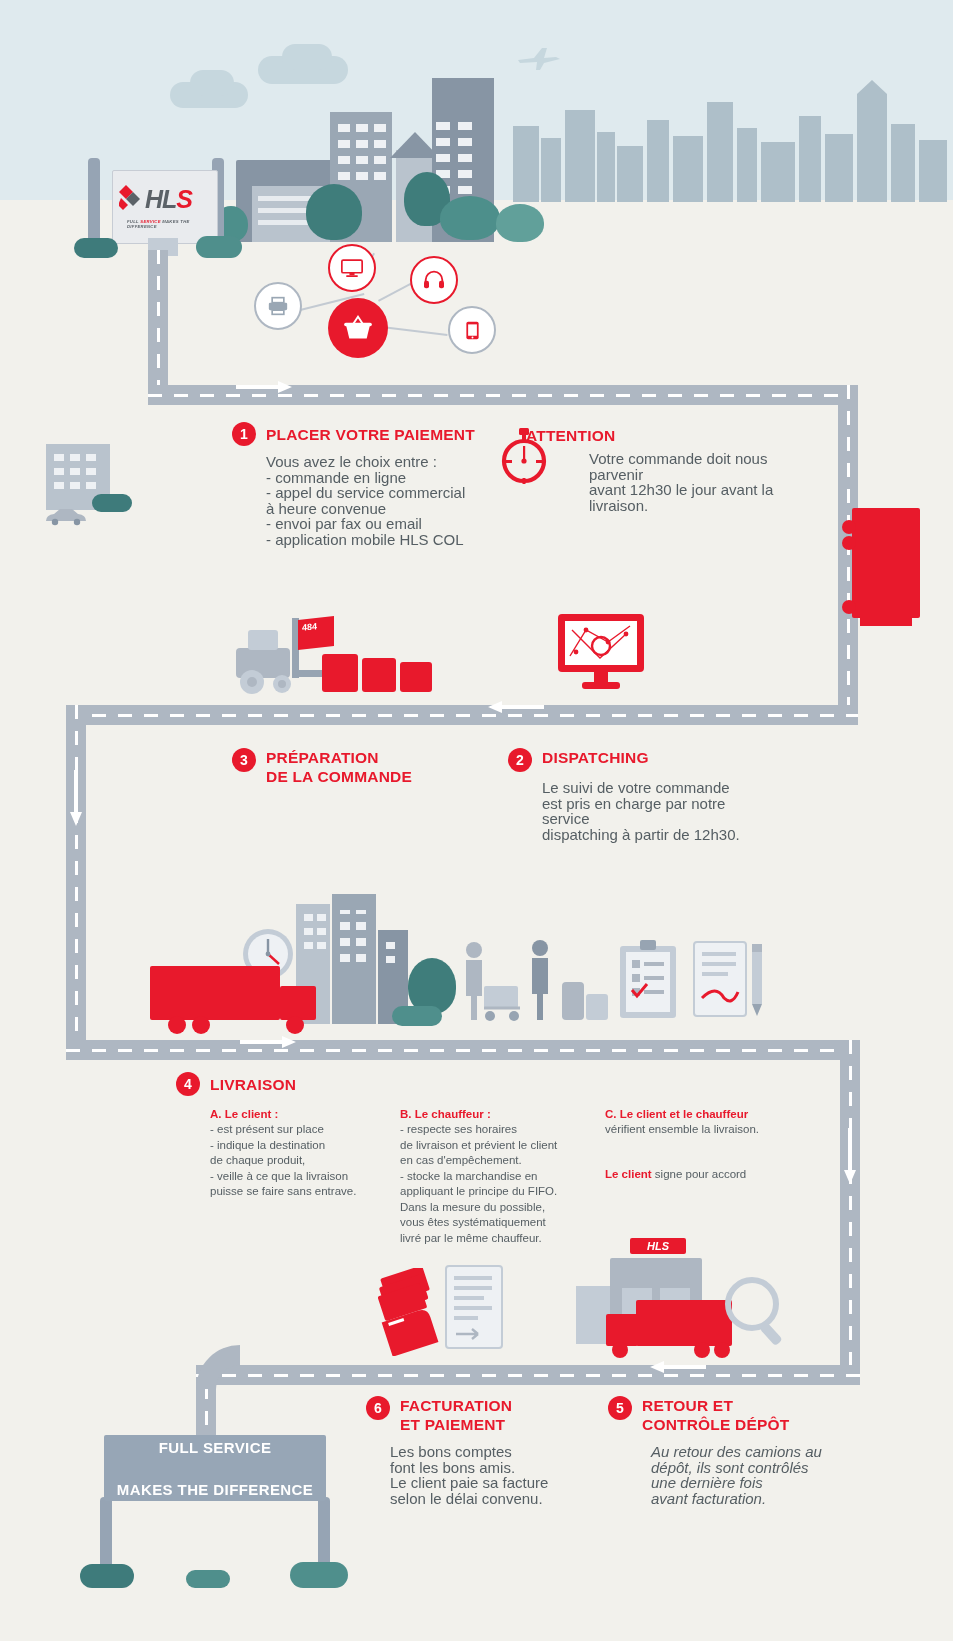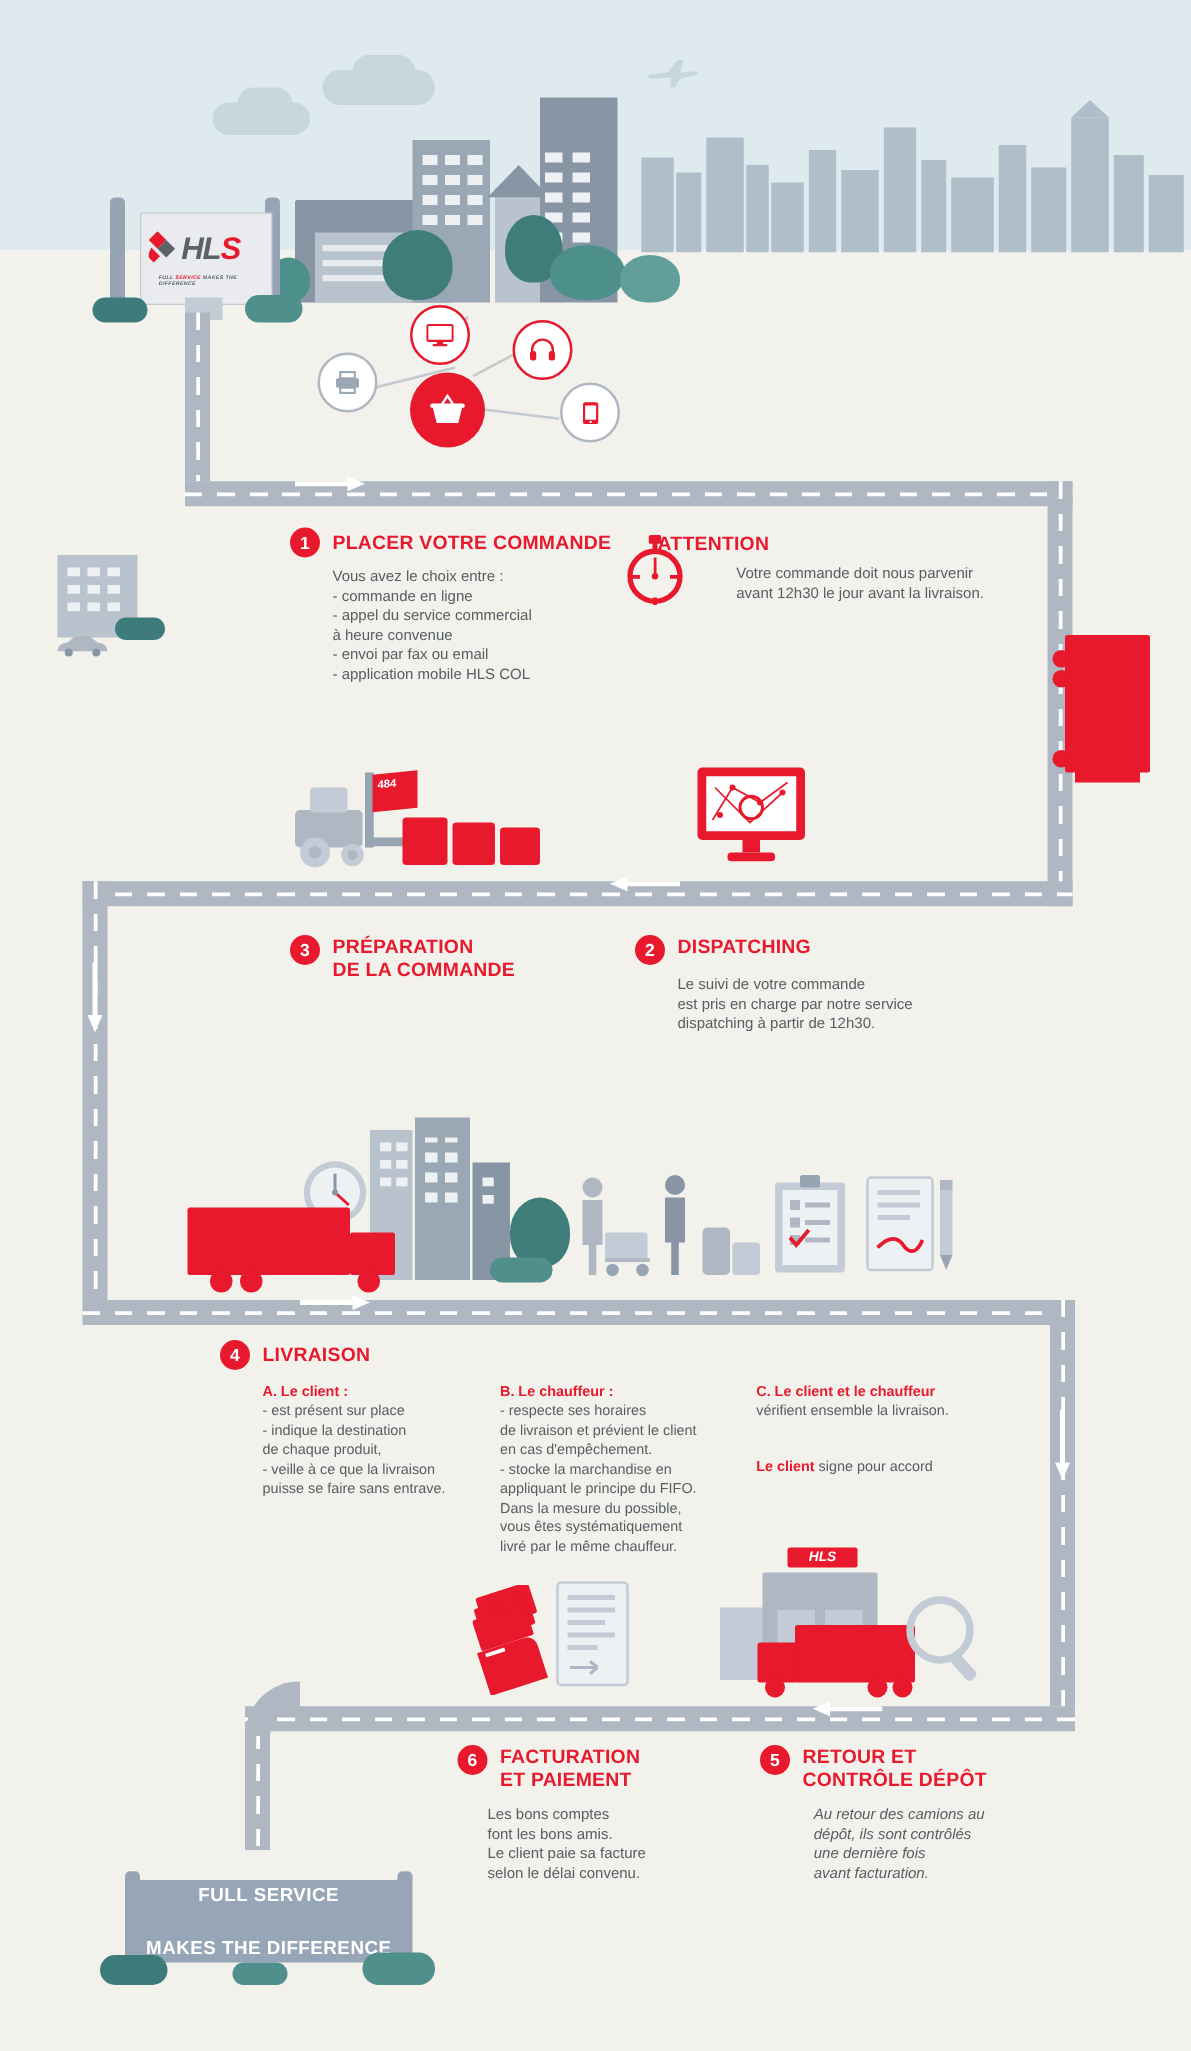--- a/index.html
+++ b/index.html
@@ -22,21 +22,21 @@
     background:#e8192c;color:#fff;
     font-size:14px;font-weight:bold;
     display:flex;align-items:center;justify-content:center;
     font-family:"Liberation Sans",sans-serif;
   }
   .step-head{
     color:#e8192c;font-weight:bold;font-size:15.5px;letter-spacing:.2px;
     line-height:19px;white-space:pre-line;
   }
   .step-body{
-    color:#555e63;font-size:12px;line-height:15.5px;white-space:pre-line;
+    color:#555e63;font-size:15px;line-height:15.5px;white-space:pre-line;
   }
   .sub-head{color:#e8192c;font-weight:bold;font-size:11.5px;line-height:16px;}
   .sub-body{color:#555e63;font-size:11.5px;line-height:15.5px;white-space:pre-line;}
   .redw{color:#e8192c;font-weight:bold;}
 
   
   .road{background:#aeb7c2;position:absolute;}
   .road-h{height:20px;}
   .road-v{width:20px;}
   .dash-h{position:absolute;height:3px;top:8.5px;left:0;right:0;
@@ -272,21 +272,21 @@
 
   <div class="road road-v" style="left:196px;top:1385px;height:95px;">
     <div class="dash-v"></div>
   </div>
 
   <div class="abs" style="left:196px;top:1345px;width:44px;height:44px;border-top-left-radius:44px;border-left:20px solid #aeb7c2;border-top:20px solid #aeb7c2;box-sizing:border-box;"></div>
 
   <div class="abs" style="left:232px;top:422px;width:260px;">
     <div style="display:flex;align-items:center;gap:10px;">
       <div class="step-num">1</div>
-      <div class="step-head">PLACER VOTRE COMMANDE</div>
+      <div class="step-head">PLACER VOTRE PAIEMENT</div>
     </div>
     <div class="step-body" style="margin-left:34px;margin-top:8px;">Vous avez le choix entre :
 - commande en ligne
 - appel du service commercial
   à heure convenue
 - envoi par fax ou email
 - application mobile HLS COL</div>
   </div>
 
   <div class="abs" style="left:498px;top:420px;width:300px;">
@@ -557,21 +557,21 @@
 CONTRÔLE DÉPÔT</div>
     </div>
     <div class="step-body" style="margin-left:43px;margin-top:10px;font-style:italic;">Au retour des camions au
 dépôt, ils sont contrôlés
 une dernière fois
 avant facturation.</div>
   </div>
 
   <div class="sign-post" style="left:100px;top:1497px;width:12px;height:84px;"></div>
   <div class="sign-post" style="left:318px;top:1497px;width:12px;height:84px;"></div>
-  <div class="sign-board grey" style="left:104px;top:1504px;width:222px;height:66px;border-radius:2px;display:flex;align-items:center;justify-content:center;">
+  <div class="sign-board grey" style="left:104px;top:1435px;width:222px;height:66px;border-radius:2px;display:flex;align-items:center;justify-content:center;">
     <div class="sign-caption">
       <div>FULL SERVICE</div>
       <div>MAKES THE DIFFERENCE</div>
     </div>
   </div>
   <div class="bush" style="left:80px;top:1564px;width:54px;height:24px;border-radius:14px;"></div>
   <div class="bush l" style="left:290px;top:1562px;width:58px;height:26px;border-radius:14px;"></div>
   <div class="bush" style="left:186px;top:1570px;width:44px;height:18px;border-radius:12px;background:#4f8f8c;"></div>
 
 </div>

